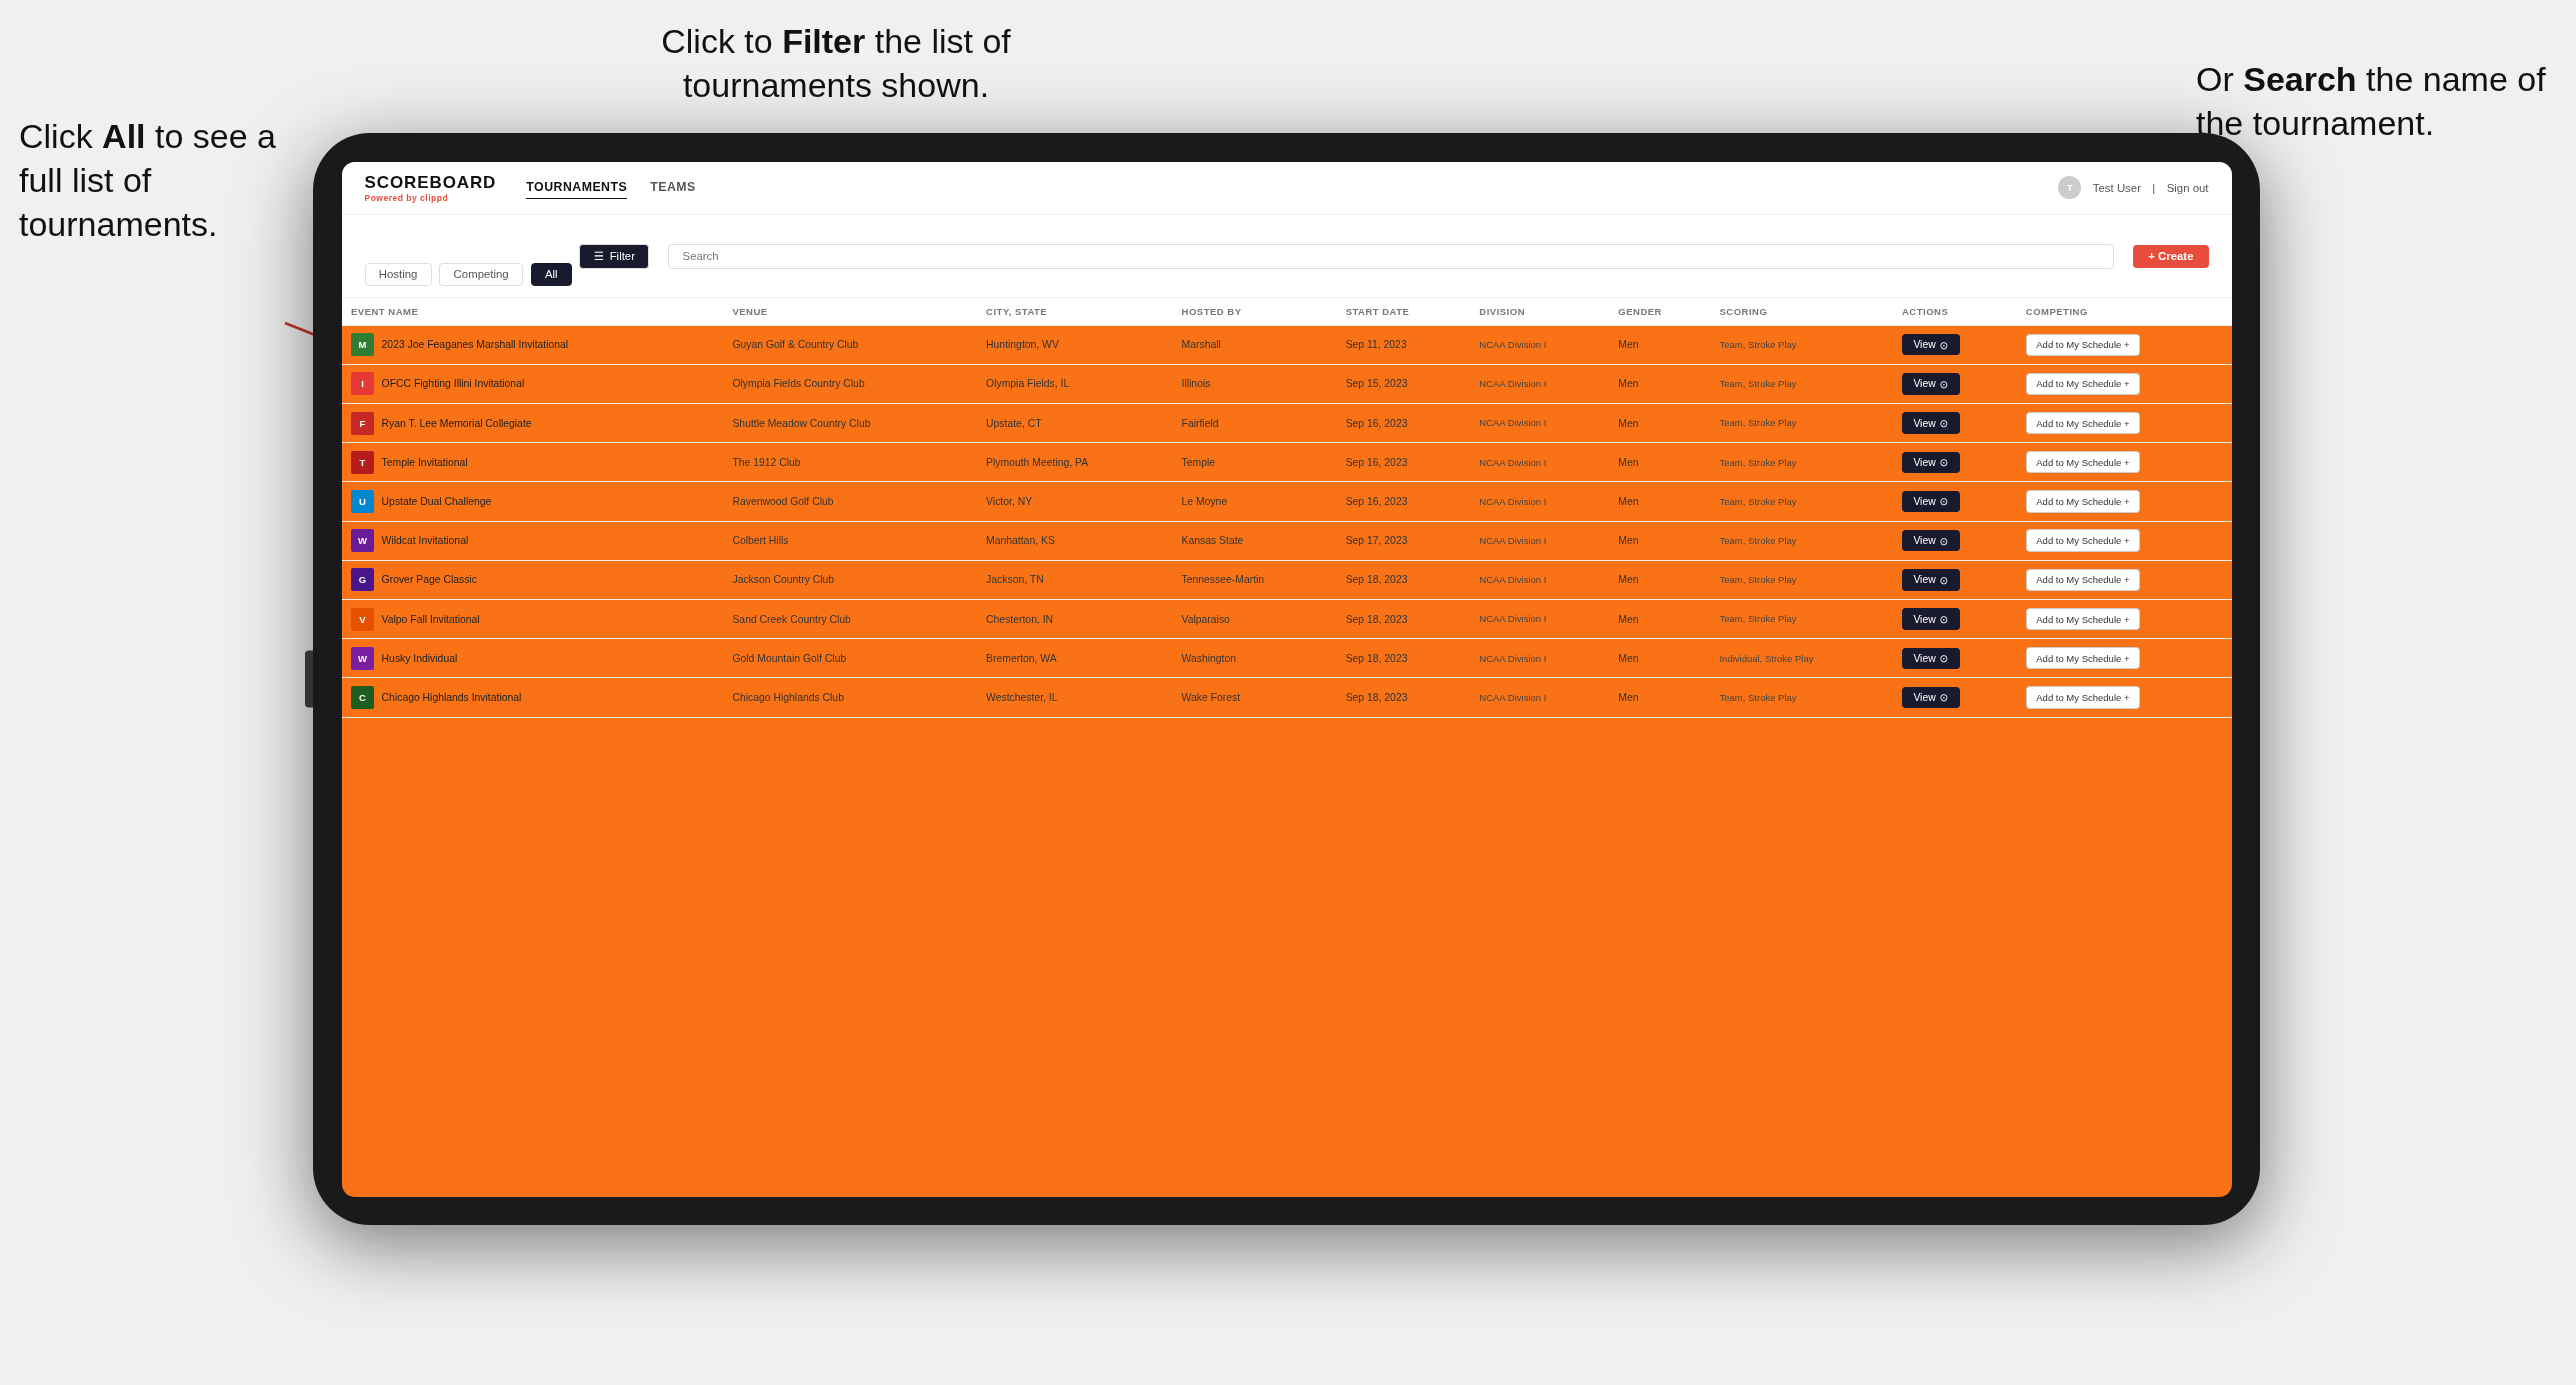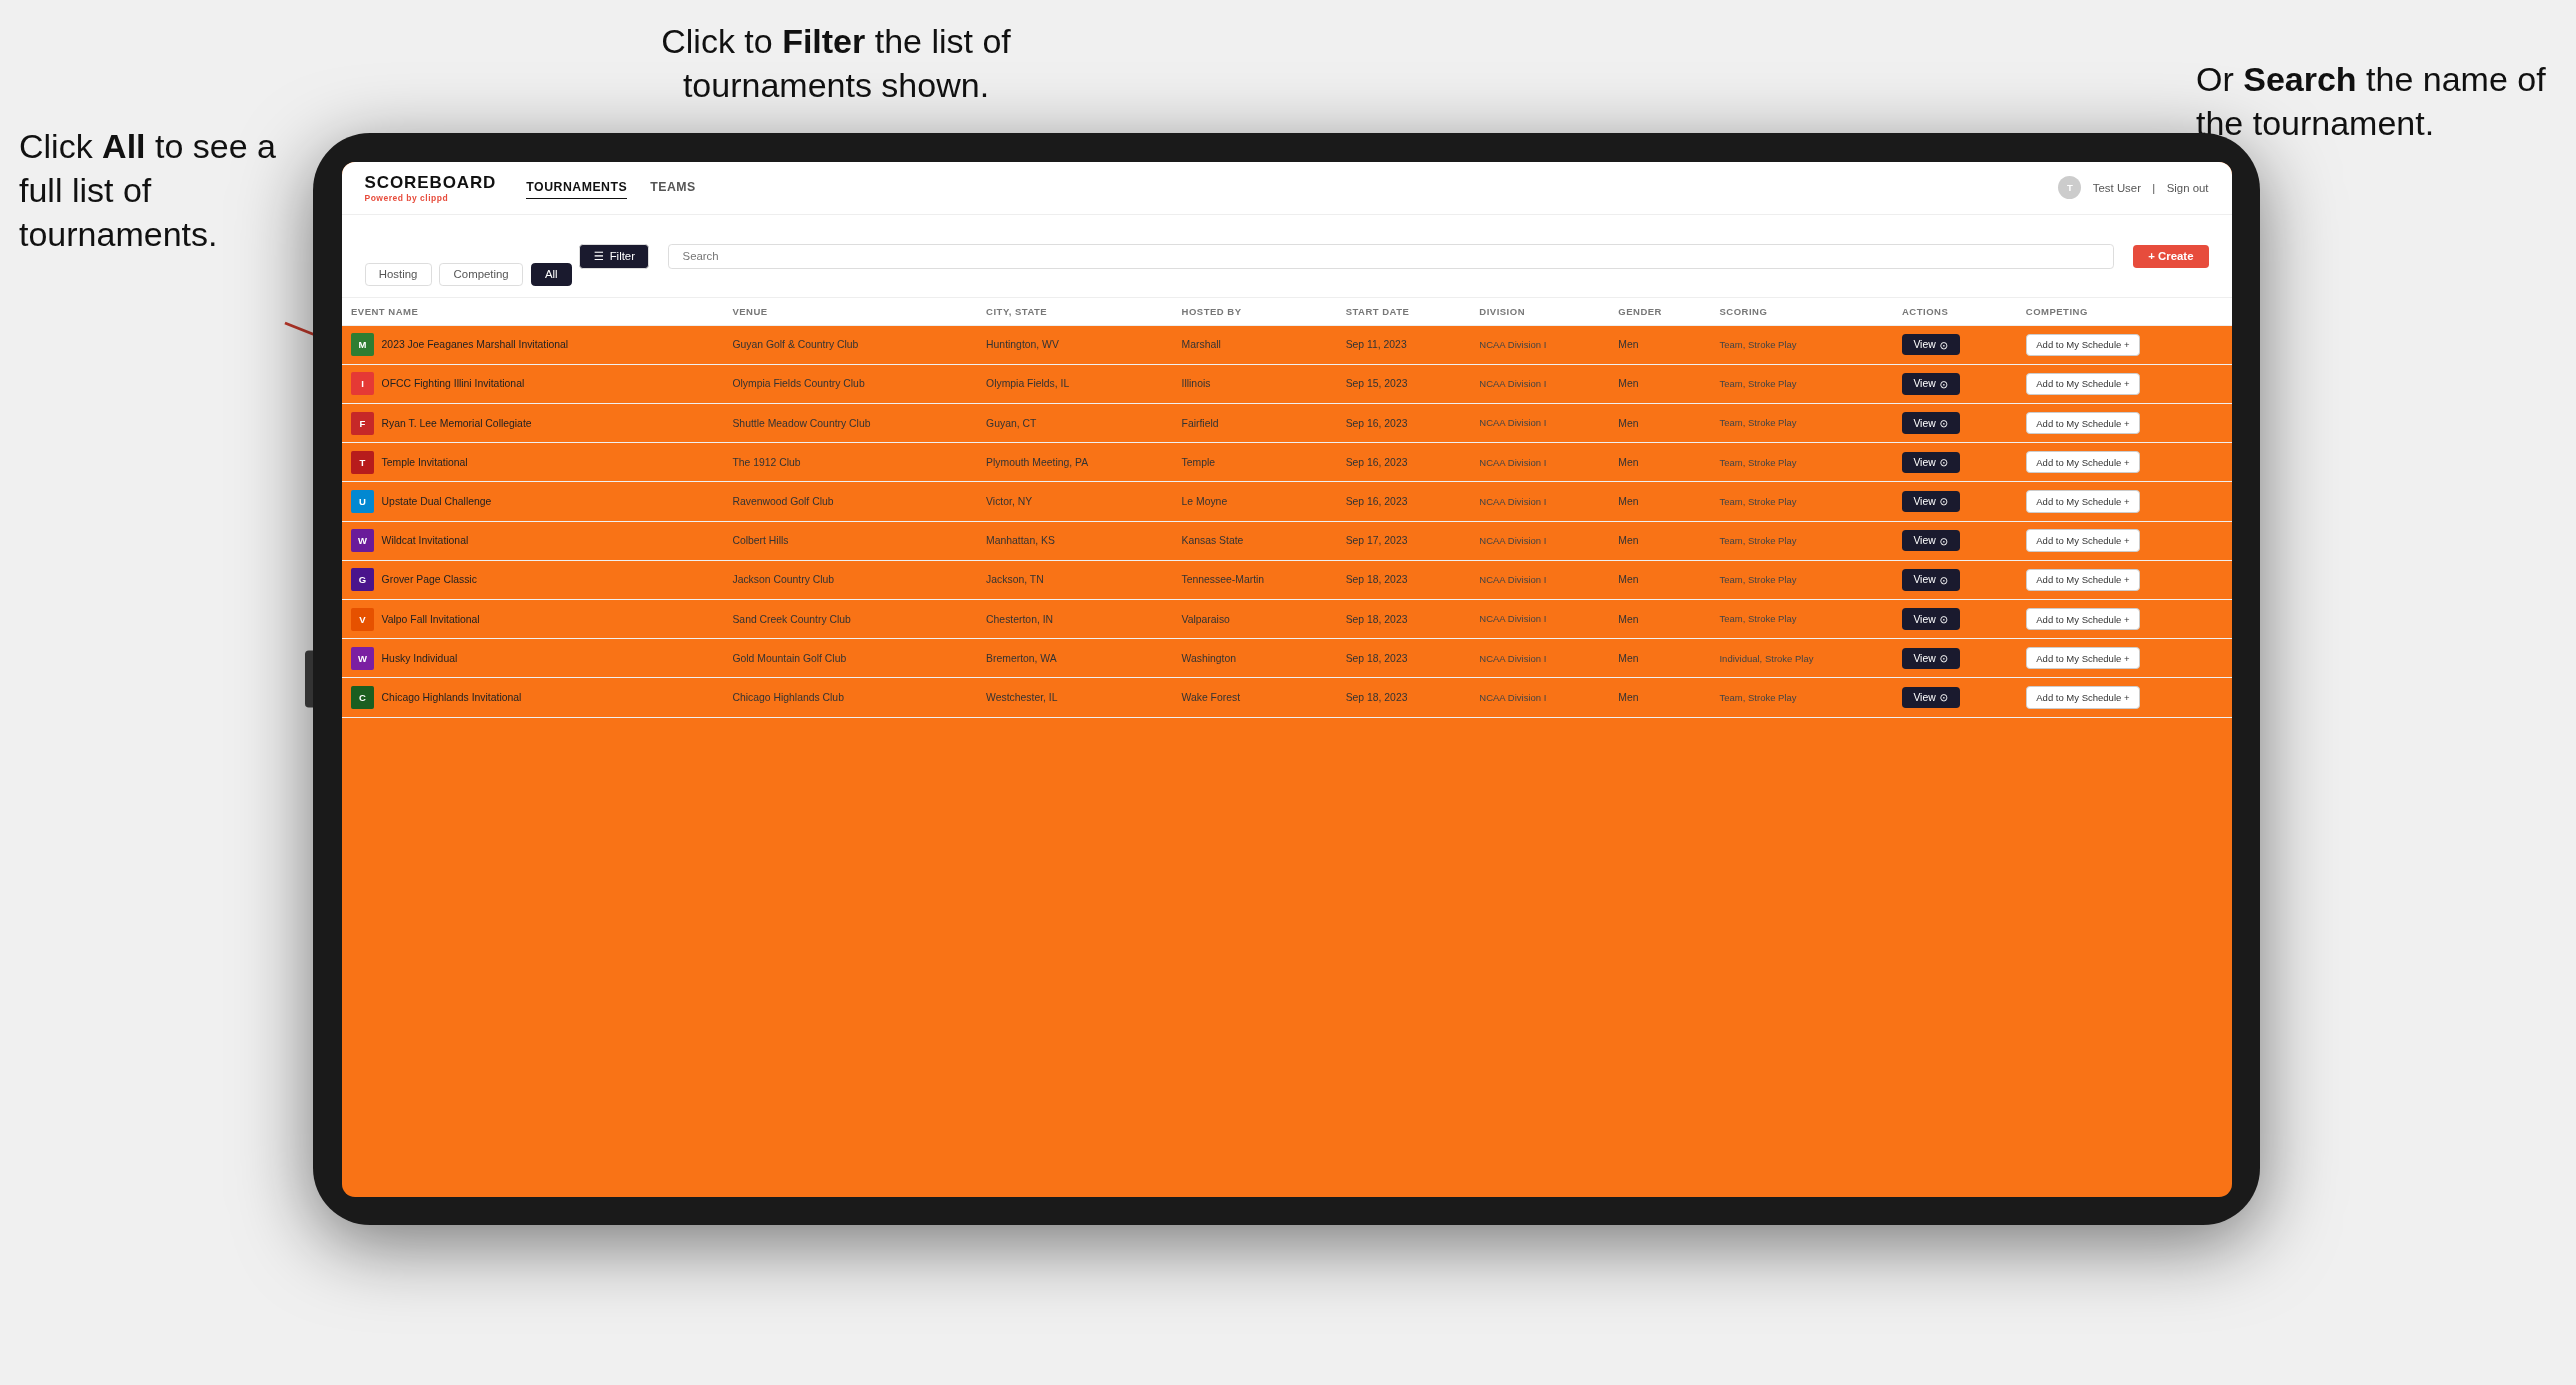--- a/index.html
+++ b/index.html
@@ -14,21 +14,21 @@
 
     
     .annotation {
       position: absolute;
       font-size: 34px;
       color: #111;
       line-height: 1.3;
     }
     .annotation strong { font-weight: 900; }
 
-    .ann-left { top: 124px; left: 19px; width: 266px; }
+    .ann-left { top: 114px; left: 19px; width: 266px; }
     .ann-top { top: 19px; left: 570px; width: 532px; text-align: center; }
     .ann-right { top: 57px; right: 19px; width: 361px; text-align: left; }
 
     
     .tablet {
       position: absolute;
       top: 133px;
       left: 313px;
       width: 1947px;
       height: 1092px;
@@ -440,21 +440,21 @@
     </td>
   </tr>
             <tr>
     <td>
       <div class="event-name-cell">
         <div class="team-logo" style="background:#c62828">F</div>
         <span class="event-name-text">Ryan T. Lee Memorial Collegiate</span>
       </div>
     </td>
     <td>Shuttle Meadow Country Club</td>
-    <td>Guyan, CT</td>
+    <td>Upstate, CT</td>
     <td>Fairfield</td>
     <td>Sep 16, 2023</td>
     <td>
       <div class="division-cell">NCAA Division I</div>
     </td>
     <td>Men</td>
     <td>
       <div class="scoring-cell">Team, Stroke Play</div>
     </td>
     <td>

